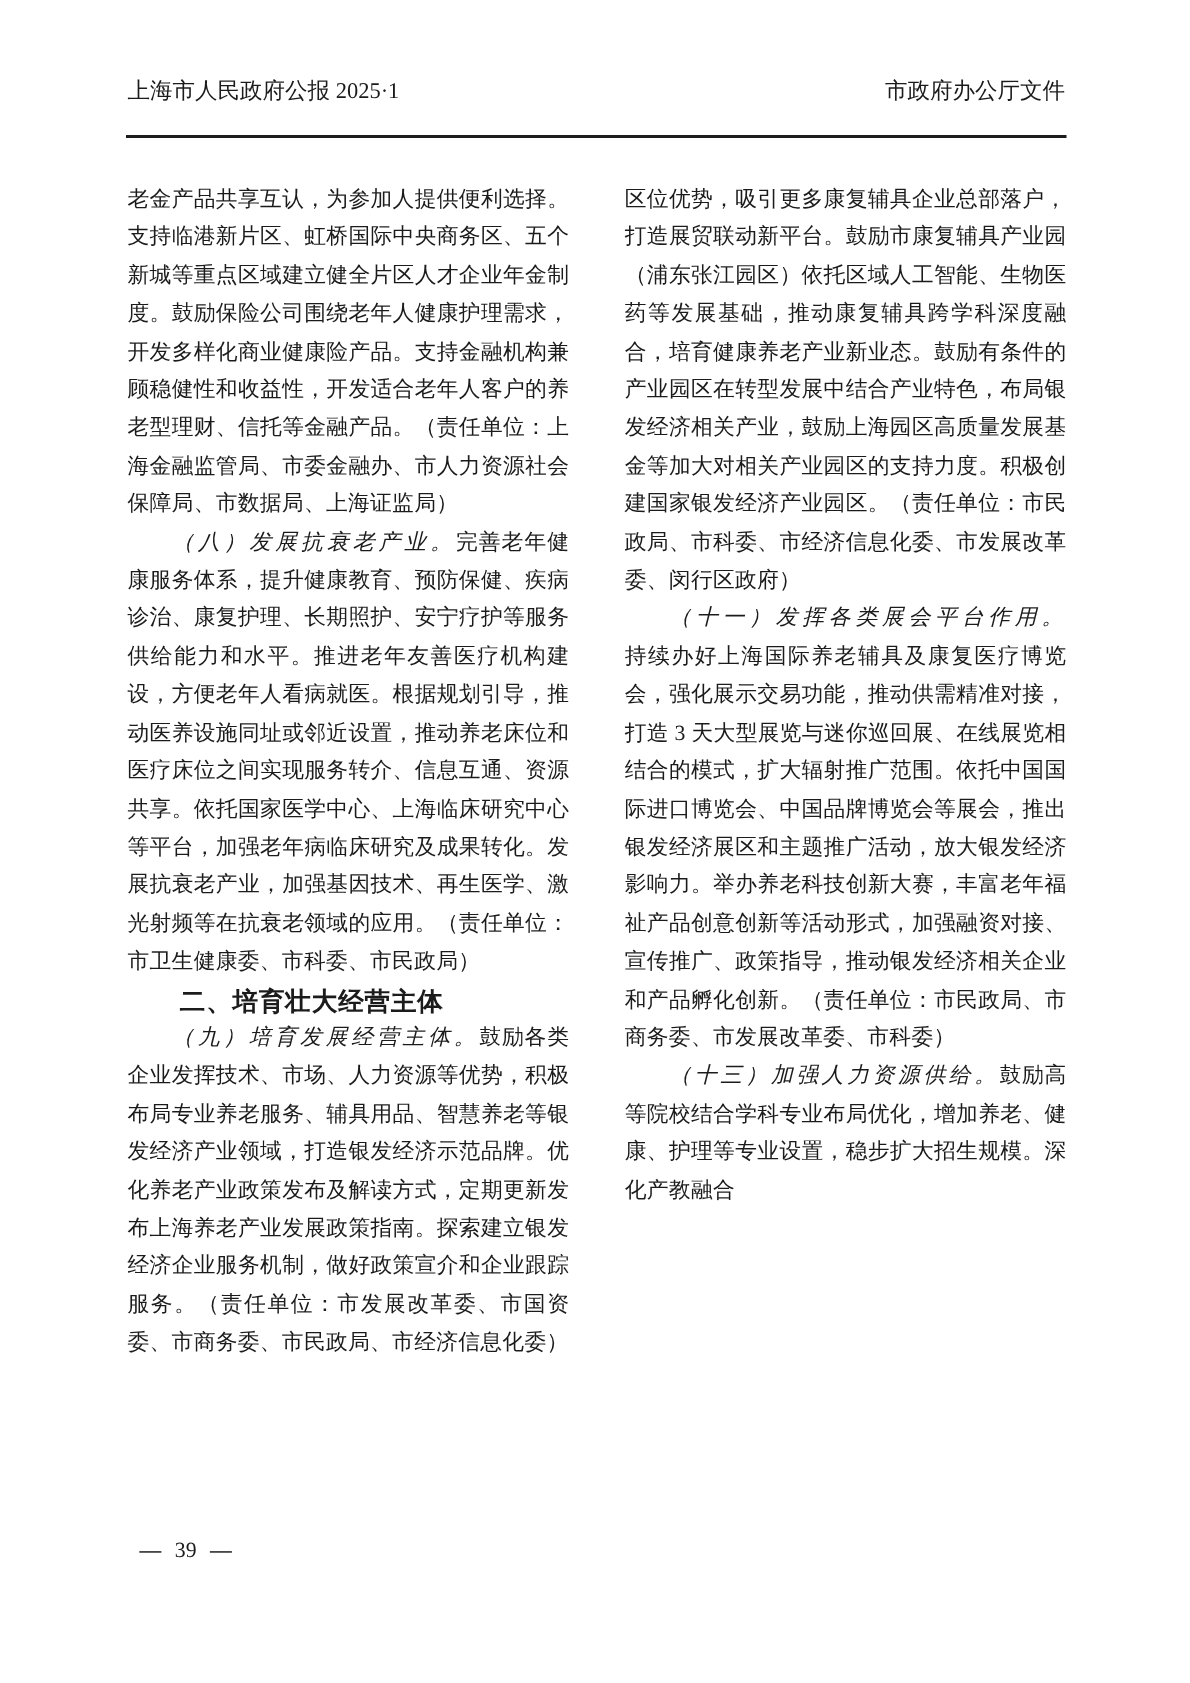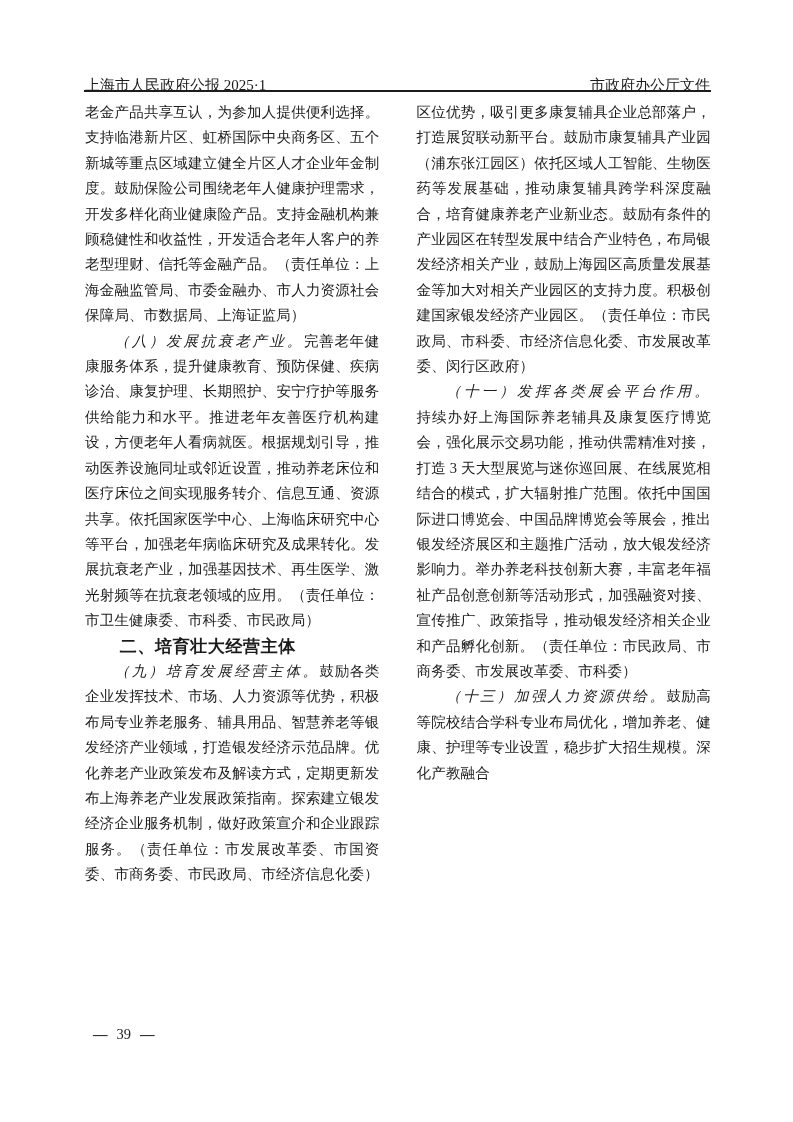--- a/index.html
+++ b/index.html
@@ -11,41 +11,41 @@
     height: 1122px;
     background: #ffffff;
     position: relative;
     overflow: hidden;
     font-family: "Liberation Serif", "DejaVu Serif", serif;
     color: #1b1b1b;
   }
   .page-header {
     position: absolute;
     left: 85px;
-    top: 76px;
+    top: 52px;
     width: 625px;
     display: flex;
     justify-content: space-between;
     align-items: baseline;
     font-size: 15px;
     line-height: 18px;
     white-space: nowrap;
   }
   .header-rule {
     position: absolute;
     left: 84px;
     top: 90px;
     width: 627px;
     height: 0;
     border-top: 2px solid #1c1c1c;
   }
   .content-columns {
     position: absolute;
     left: 85px;
-    top: 100px;
+    top: 121px;
     width: 626px;
     display: flex;
     gap: 37px;
   }
   .text-column {
     width: 300px;
     text-align: justify;
     text-justify: inter-character;
     font-size: 14.5px;
     line-height: 25.4px;

